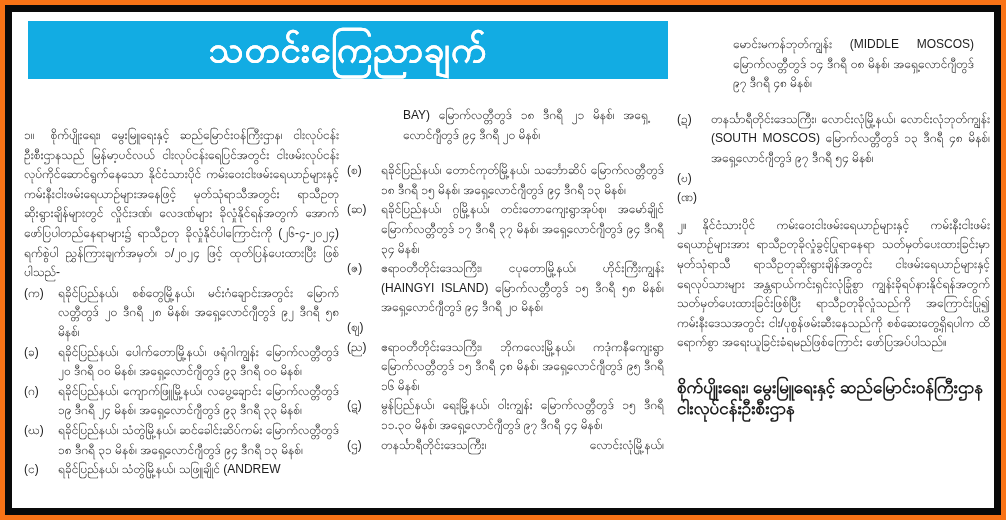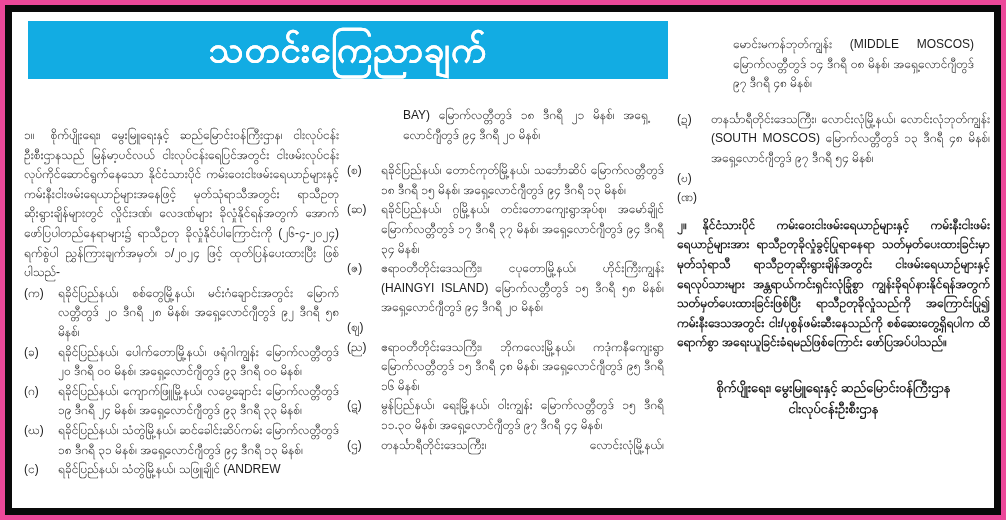--- a/index.html
+++ b/index.html
@@ -1,34 +1,34 @@
 <!DOCTYPE html>
 <html><head>
 <meta charset="utf-8">
 <style>
   html,body{margin:0;padding:0;width:1006px;height:520px;background:#e8e8e8;overflow:hidden;
     font-family:"Liberation Sans","DejaVu Sans",sans-serif;}
-  .page{position:absolute;left:0;top:0;width:1006px;height:520px;background:#ec4899;}
+  .page{position:absolute;left:0;top:0;width:1006px;height:520px;background:#f97316;}
   .frame{position:absolute;left:5px;top:5px;right:5px;bottom:5px;border:7px solid #0a0a0a;background:#ffffff;}
   .banner{position:absolute;left:28px;top:21px;width:640px;height:58px;background:#12ace3;
     display:flex;align-items:center;justify-content:center;}
   .banner-title{color:#ffffff;font-weight:bold;font-size:36px;letter-spacing:1px;line-height:1;
     text-shadow:0 0 0 #fff;}
   .col{position:absolute;color:#1c1c1c;font-size:12px;line-height:19.6px;}
   .col1{left:24px;top:90px;width:315px;margin-top:36px;}
   .col2{left:347px;top:90px;width:317px;}
   .col3{left:677px;top:19px;width:313px;}
   .para{margin:0 0 1px 0;text-align:justify;}
   .para .num{display:inline-block;margin-right:16px;}
   .item{display:flex;margin:0;}
   .lbl{flex:0 0 34px;width:34px;}
   .txt{flex:1;text-align:justify;}
   .cont{padding-left:40px;text-align:justify;margin:16px;}
   .force-last{text-align-last:justify;}
-  .signature{margin-top:24px;text-align:center;font-weight:bold;font-size:13px;line-height:21px;}
+  .signature{margin-top:24px;font-weight:bold;font-size:17px;line-height:21px;}
 </style>
 </head>
 <body>
 
 <div class="page">
   <div class="frame"></div>
 
   <div class="banner">
     <div class="banner-title">သတင်းကြေညာချက်</div>
   </div>
@@ -95,21 +95,21 @@
     <div class="item">
       <span class="lbl">(ဍ)</span>
       <span class="txt">တနင်္သာရီတိုင်းဒေသကြီး၊ လောင်းလုံမြို့နယ်၊ လောင်းလုံဘုတ်ကျွန်း (SOUTH MOSCOS) မြောက်လတ္တီတွဒ် ၁၃ ဒီဂရီ ၄၈ မိနစ်၊ အရှေ့လောင်ဂျီတွဒ် ၉၇ ဒီဂရီ ၅၄ မိနစ်၊</span>
     </div>
     <div class="item">
       <span class="lbl">(ဎ)</span>
     </div>
     <div class="item">
       <span class="lbl">(ဏ)</span>
     </div>
-    <p class="para" style="margin-top:8px;font-weight:bold;">
+    <p class="para" style="margin-top:8px;">
       <span class="num">၂။</span><span>နိုင်ငံသားပိုင် ကမ်းဝေးငါးဖမ်းရေယာဉ်များနှင့် ကမ်းနီးငါးဖမ်းရေယာဉ်များအား ရာသီဥတုခိုလှုံခွင့်ပြုရာနေရာ သတ်မှတ်ပေးထားခြင်းမှာ မုတ်သုံရာသီ ရာသီဥတုဆိုးရွားချိန်အတွင်း ငါးဖမ်းရေယာဉ်များနှင့် ရေလုပ်သားများ အန္တရာယ်ကင်းရှင်းလုံခြုံစွာ ကျွန်းခိုရပ်နားနိုင်ရန်အတွက် သတ်မှတ်ပေးထားခြင်းဖြစ်ပြီး ရာသီဥတုခိုလှုံသည်ကို အကြောင်းပြု၍ ကမ်းနီးဒေသအတွင်း ငါး/ပုစွန်ဖမ်းဆီးနေသည်ကို စစ်ဆေးတွေ့ရှိရပါက ထိရောက်စွာ အရေးယူခြင်းခံရမည်ဖြစ်ကြောင်း ဖော်ပြအပ်ပါသည်။</span>
     </p>
     <div class="signature">
       <div>စိုက်ပျိုးရေး၊ မွေးမြူရေးနှင့် ဆည်မြောင်းဝန်ကြီးဌာန</div>
       <div>ငါးလုပ်ငန်းဦးစီးဌာန</div>
     </div>
   </div>
 </div>
 
 </body></html>

